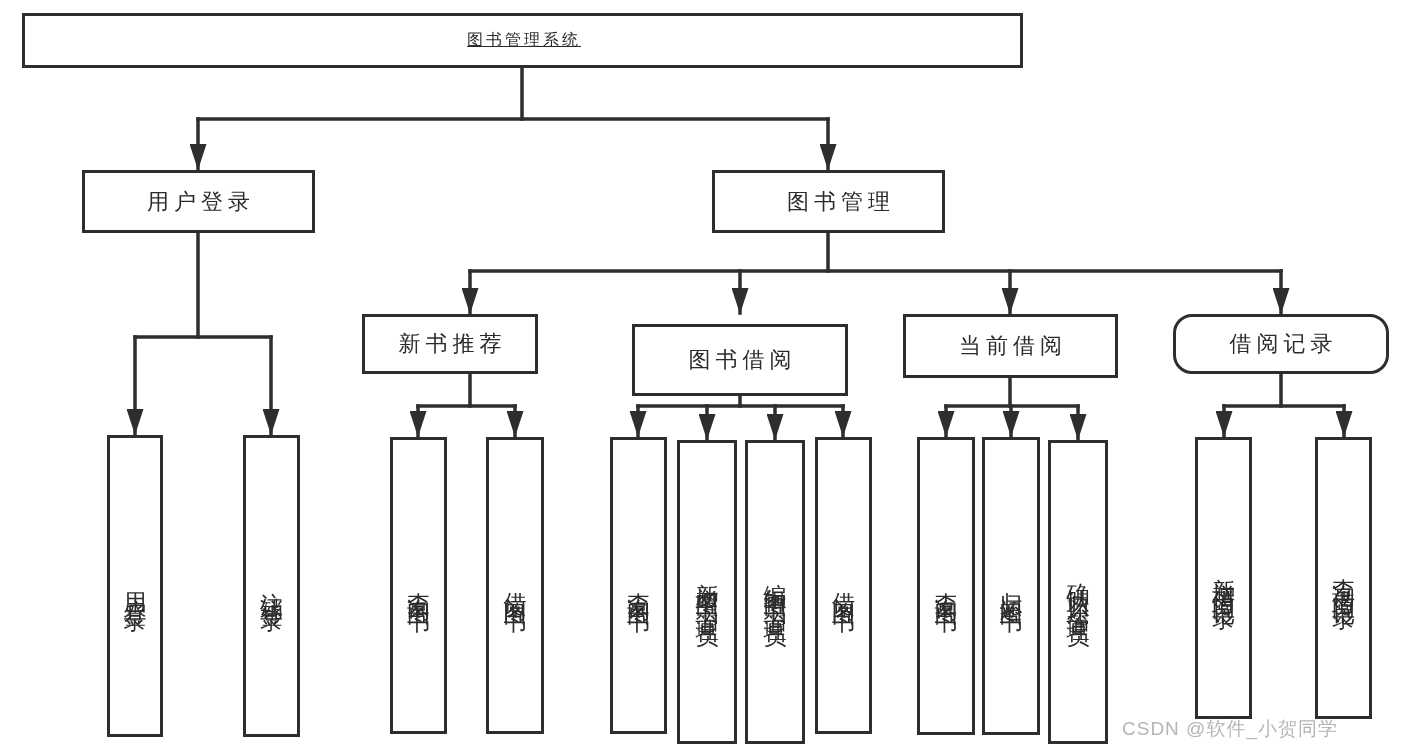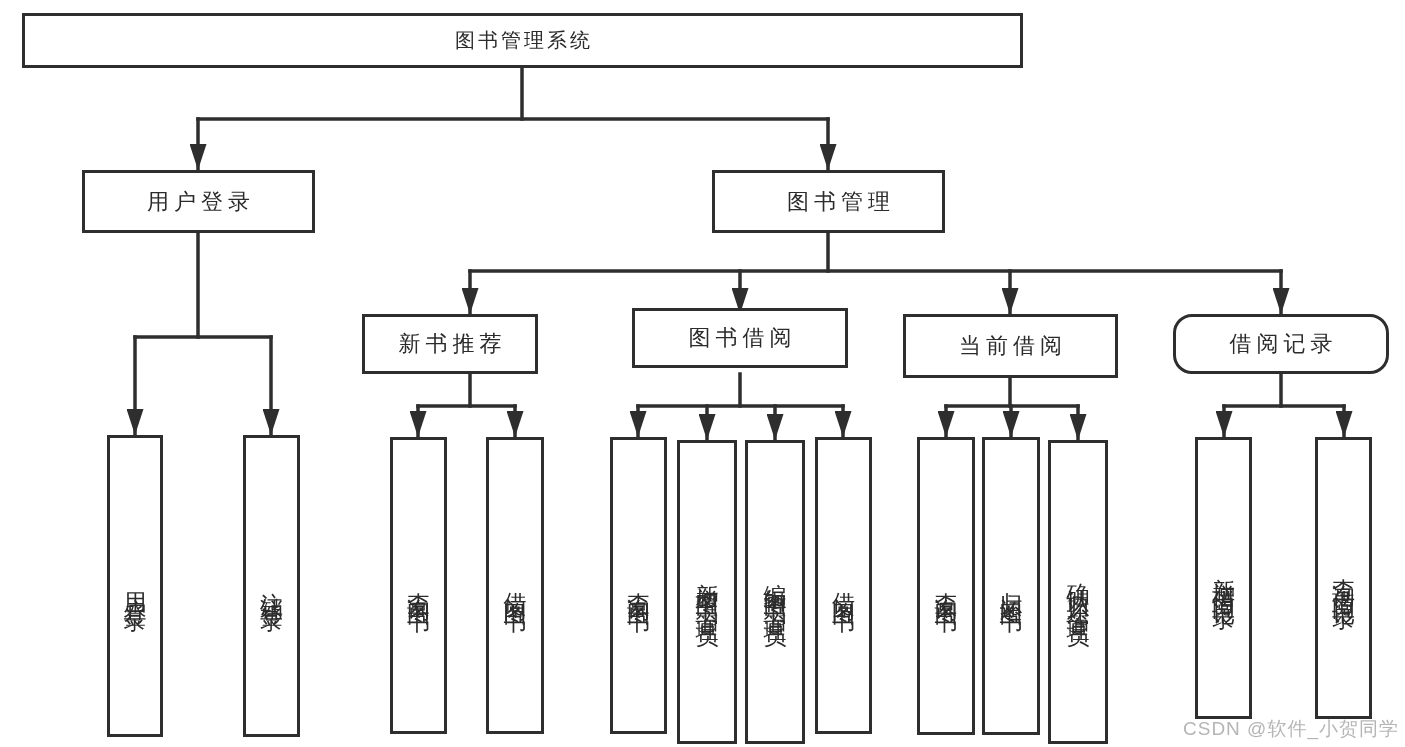--- a/index.html
+++ b/index.html
@@ -22,34 +22,35 @@
     justify-content:center;
     z-index:2;
   }
   .hbox{
     font-size:22px;
     letter-spacing:5px;
     text-indent:5px;
     white-space:nowrap;
   }
   .rootbox{
-    font-size:20px;
+    font-size:16px;
     letter-spacing:3px;
     text-indent:3px;
+    text-decoration:underline;
   }
   .vbox{
     writing-mode:vertical-rl;
     text-orientation:mixed;
     font-size:23px;
     letter-spacing:6px;
     line-height:1;
   }
   .watermark{
     position:absolute;
-    left:1183px;
+    left:1122px;
     top:716px;
     z-index:3;
     font-size:19px;
     letter-spacing:1px;
     color:rgba(175,175,175,0.92);
     white-space:nowrap;
   }
 </style>
 </head>
 <body>
@@ -128,21 +129,21 @@
   <div class="node hbox" style="left:82px;top:170px;width:233px;height:63px;">
     <span>用户登录</span>
   </div>
   <div class="node hbox" style="left:712px;top:170px;width:233px;height:63px;padding-left:20px;">
     <span>图书管理</span>
   </div>
 
   <div class="node hbox" style="left:362px;top:314px;width:176px;height:60px;">
     <span>新书推荐</span>
   </div>
-  <div class="node hbox" style="left:632px;top:308px;width:216px;height:60px;">
+  <div class="node hbox" style="left:632px;top:324px;width:216px;height:72px;">
     <span>图书借阅</span>
   </div>
   <div class="node hbox" style="left:903px;top:314px;width:215px;height:64px;">
     <span>当前借阅</span>
   </div>
   <div class="node hbox" style="left:1173px;top:314px;width:216px;height:60px;border-radius:19px;">
     <span>借阅记录</span>
   </div>
 
   <div class="node vbox" style="left:107px;top:435px;width:56px;height:302px;">

